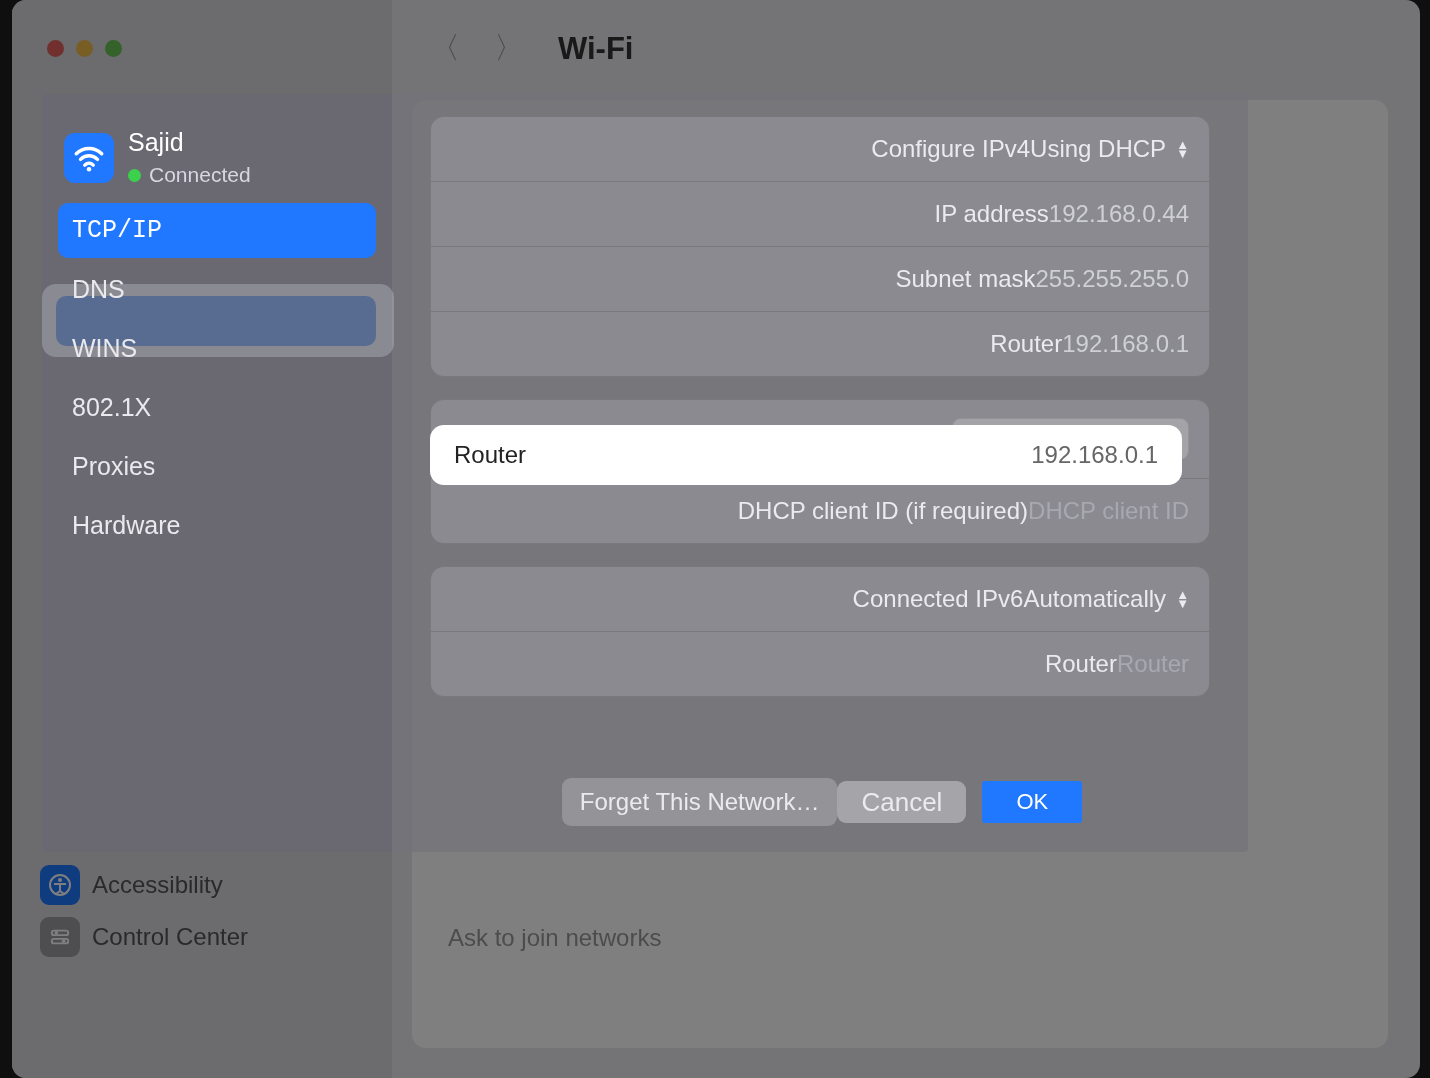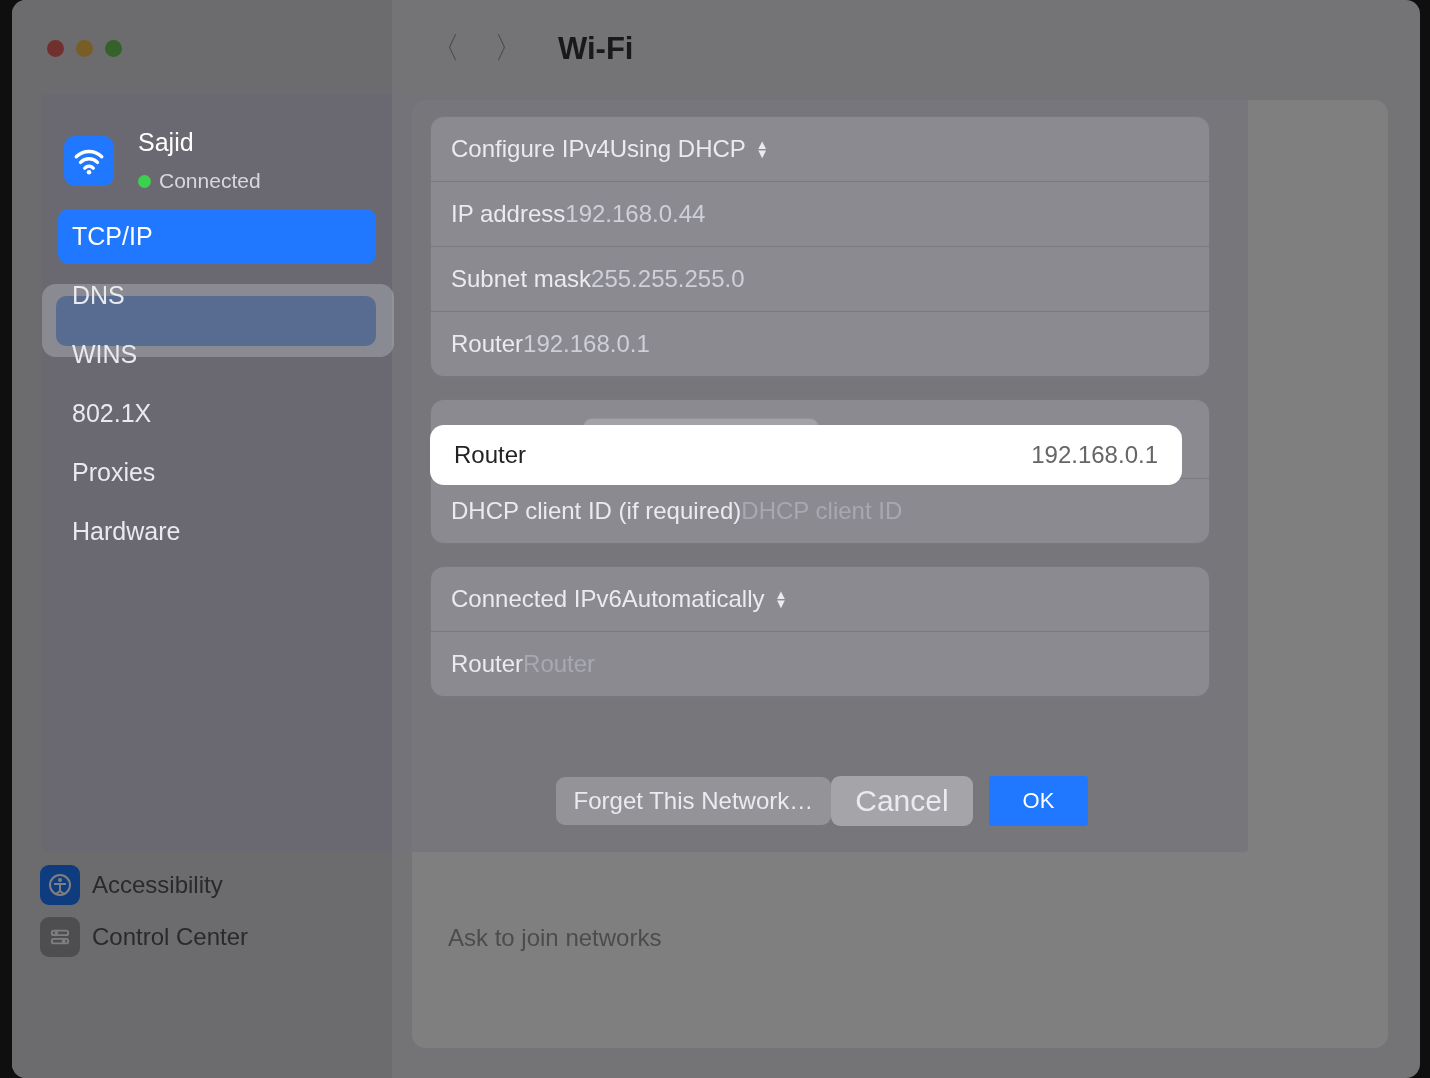--- a/index.html
+++ b/index.html
@@ -35,32 +35,32 @@
 .modal{
   position:absolute; left:42px; top:94px; width:1206px; height:758px;
 }
 
 .modal-sidebar{
   position:absolute; left:0; top:0; width:350px; height:100%;
   background: rgba(105,105,115,0.78);
   border-radius:4px 0 0 4px;
   padding:22px 12px;
 }
-.net-head { display:flex; align-items:center; gap:24px; padding:12px 10px; }
+.net-head { display:flex; align-items:center; gap:14px; padding:12px 10px; }
 .wifi-icon{ width:50px; height:50px; border-radius:11px; background:#1f78ff; display:flex; align-items:center; justify-content:center; }
 .net-title{ font-size:25px; font-weight:500; color:#fff; }
-.net-status{ display:flex; align-items:center; gap:8px; font-size:21px; color:#d7d7e0; margin-top:12px;}
+.net-status{ display:flex; align-items:center; gap:8px; font-size:21px; color:#d7d7e0; margin-top:6px;}
 .status-dot{ width:13px; height:13px; border-radius:50%; background:#3bd14d; }
 
 .side-list{ margin-top:4px; padding:0 4px; }
 .side-item{
   padding:13px 14px; border-radius:10px; font-size:25px;
   color:#e9e9ee; cursor:pointer; margin-bottom:4px;
 }
-.side-item.sel{ background:#1f78ff; color:#fff; font-weight:500;}
+.side-item.sel{ background:#1f78ff; color:#fff; font-weight:500;font-family:Liberation Mono, monospace;}
 
 .highlight-tab{
   position:absolute; left:0; top:190px; width:352px; height:73px;
   background:#fff; border-radius:14px; z-index:-0;
 }
 .pill-sel{
   position:absolute; left:14px; top:202px; width:320px; height:50px;
   background:#1f78ff; border-radius:10px;
 }
 
@@ -69,21 +69,21 @@
   background: rgba(115,115,122,0.78);
   border-radius:0 4px 4px 0;
   padding:22px 38px;
 }
 .section{
   background: rgba(200,200,206,0.25);
   border:1px solid rgba(0,0,0,0.12); border-radius:14px;
   margin-bottom:22px; overflow:hidden;
 }
 .row{
-  display:flex; align-items:center; justify-content:flex-start;
+  display:flex; align-items:center; justify-content:flex-end;
   padding:18px 20px; border-top:1px solid rgba(0,0,0,0.12);
   font-size:24px;
 }
 .row:first-child{ border-top:none; }
 .row-label{ color:#eaeaf0; }
 .row-value{ color:#cfcfd7; }
 .row-select{ color:#eaeaf0; display:flex; align-items:center; gap:10px;}
 .updown{ font-size:13px; line-height:9px; display:flex; flex-direction:column; color:#eaeaf0;}
 .btn{
   background:rgba(255,255,255,0.22); color:#eaeaf0;
@@ -97,21 +97,21 @@
   background:#fff; border-radius:14px;
   display:flex; align-items:center; justify-content:space-between;
   padding:0 24px; font-size:24px;
 }
 .highlight-row .lb{ color:#222; font-weight:500;}
 .highlight-row .vl{ color:#666; }
 
 .footer{ position:absolute; bottom:26px; left:40px; right:36px; display:flex; justify-content:center; align-items:center;}
 .footer .right{ display:flex; gap:16px; }
 .btn-primary{ background:#1f78ff; color:#fff; border:none; border-radius:3px; padding:8px 34px; font-size:22px; font-weight:500; cursor:pointer;}
-.btn-sec{ background:rgba(255,255,255,0.35); color:#eaeaf0; border:none; border-radius:9px; padding:8px 24px; font-size:30px; cursor:pointer;}
+.btn-sec{ background:rgba(255,255,255,0.35); color:#eaeaf0; border:none; border-radius:9px; padding:0 24px; font-size:26px; cursor:pointer;}
 .btn-forget{ background:rgba(255,255,255,0.22); color:#eaeaf0; border:none; border-radius:9px; padding:10px 18px; font-size:24px; cursor:pointer;}
 </style>
 </head>
 <body>
 
 <div class="bg-window">
   <div class="bg-sidebar">
     <div class="traffic">
       <div class="tl red"></div>
       <div class="tl yel"></div>

